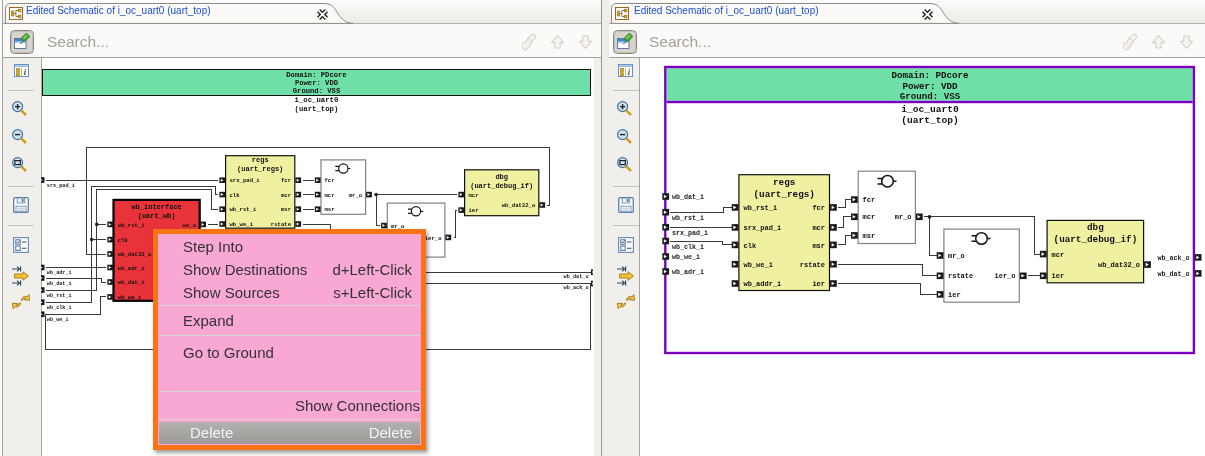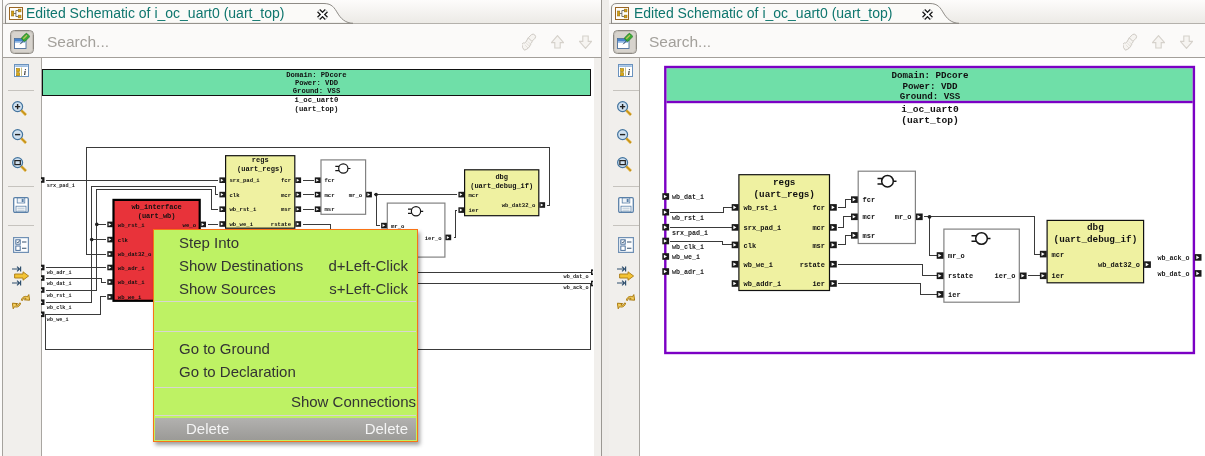--- a/index.html
+++ b/index.html
@@ -3,24 +3,24 @@
 <meta charset="utf-8">
 <style>
 html,body{margin:0;padding:0;}
 body{width:1205px;height:456px;position:relative;overflow:hidden;background:#ffffff;
      font-family:"Liberation Sans",sans-serif;}
 .abs{position:absolute;}
 .tabbar{background:linear-gradient(#fdfcfb,#eceae6);border-bottom:1px solid #b4b1ac;}
 .searchrow{background:#fbfaf9;border-bottom:1px solid #a39f9a;}
 .toolcol{background:#f1efec;}
 .canvas{background:#ffffff;border-left:1px solid #a9a6a1;}
-.tabtext{font-size:14px;color:#0f766e;}
+.tabtext{font-size:10px;color:#1d4ed8;}
 .searchtext{font-size:15.5px;color:#a3a09b;}
 svg{display:block;}
-.menu{background:#bef264;border:1px solid #f97316;box-shadow:2px 3px 4px rgba(0,0,0,0.38);}
+.menu{background:#f9a8d4;border:5px solid #f97316;box-shadow:2px 3px 4px rgba(0,0,0,0.38);}
 .mi{position:absolute;left:1px;right:1px;height:23px;line-height:23px;font-size:15px;color:#333;
     padding-left:24px;box-sizing:border-box;}
 .mi .ac,.mdel .ac{position:absolute;right:8px;top:0;}
 .msep{position:absolute;left:1px;right:1px;height:1px;background:#d8d6d2;}
 .mdel{position:absolute;left:1px;right:1px;height:22px;line-height:22px;font-size:15px;
       color:#f4f4f4;background:linear-gradient(#b2b1af,#9b9a97);padding-left:31px;box-sizing:border-box;}
 </style>
 </head>
 <body>
 
@@ -523,20 +523,20 @@
   <text x="1189.5" y="260">wb_ack_o</text>
   <text x="1189.5" y="276">wb_dat_o</text>
 </g>
 </svg>
 
 <div class="abs menu" style="left:153px;top:229px;width:263px;height:211px;">
   <div class="mi" style="top:1px;">Step Into</div>
   <div class="mi" style="top:47px;">Show Sources<span class="ac">s+Left-Click</span></div>
   <div class="mi" style="top:24px;">Show Destinations<span class="ac">d+Left-Click</span></div>
   <div class="msep" style="top:71px;"></div>
+  <div class="mi" style="top:75px;">Expand</div>
   <div class="msep" style="top:101px;"></div>
   <div class="mi" style="top:107px;">Go to Ground</div>
-  <div class="mi" style="top:130px;">Go to Declaration</div>
   <div class="msep" style="top:157px;"></div>
   <div class="mi" style="top:160px;text-align:right;">Show Connections</div>
   <div class="msep" style="top:185px;"></div>
   <div class="mdel" style="top:188px;">Delete<span class="ac">Delete</span></div>
 </div>
 
 </body></html>

